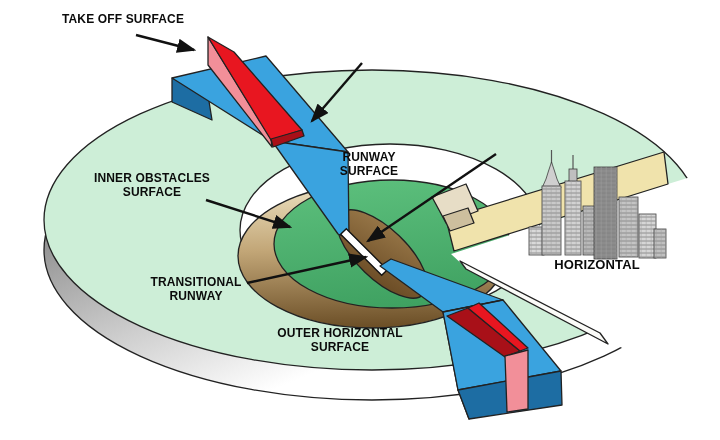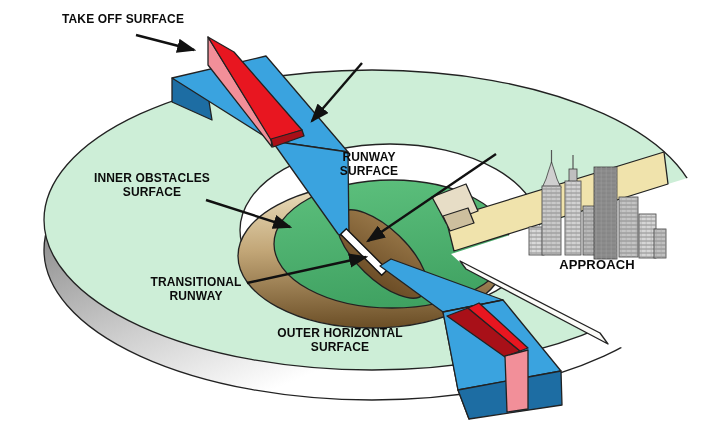--- a/index.html
+++ b/index.html
@@ -141,14 +141,14 @@
 
   <div class="lbl" style="left:33px;top:12px;width:180px;">TAKE OFF SURFACE</div>
   <div class="lbl" style="left:310px;top:150px;width:118px;">RUNWAY
 SURFACE</div>
   <div class="lbl" style="left:62px;top:171px;width:180px;">INNER OBSTACLES
 SURFACE</div>
   <div class="lbl" style="left:116px;top:275px;width:160px;">TRANSITIONAL
 RUNWAY</div>
   <div class="lbl" style="left:250px;top:326px;width:180px;">OUTER HORIZONTAL
 SURFACE</div>
-  <div class="lbl" style="left:536px;top:257px;width:122px;font-size:13px;">APPROACH</div>
+  <div class="lbl" style="left:536px;top:257px;width:122px;font-size:13px;">HORIZONTAL</div>
 </div>
 
 </body></html>

